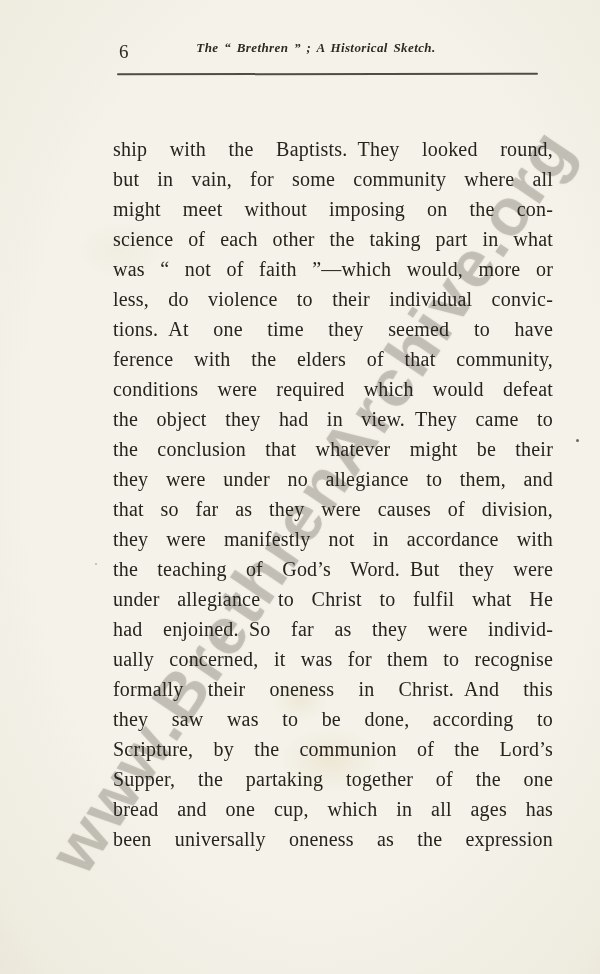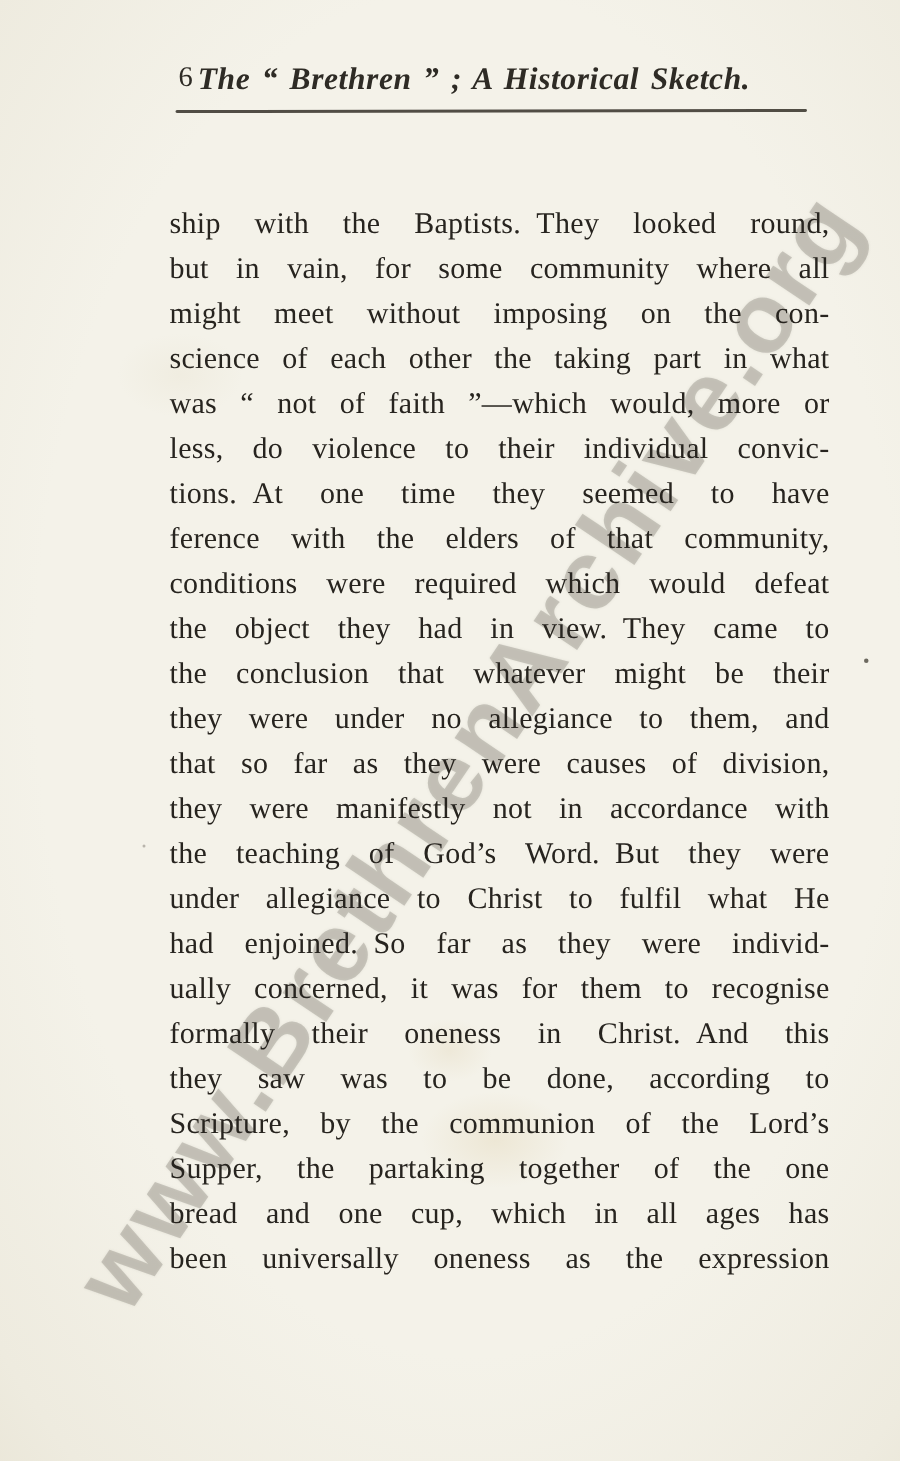--- a/index.html
+++ b/index.html
@@ -28,21 +28,21 @@
   .header{
     position:absolute;z-index:2;left:113px;top:40px;width:440px;height:26px;
     color:#2e2b25;
   }
   .page-number{
     position:absolute;left:6px;top:1px;
     font-size:19px;letter-spacing:1px;
   }
   .running-title{
     display:block;text-align:center;padding-right:34px;
-    font-style:italic;font-weight:700;font-size:21px;letter-spacing:0.4px;
+    font-style:italic;font-weight:700;font-size:13px;letter-spacing:0.4px;
     word-spacing:2px;
   }
   .header-rule{
     position:absolute;z-index:2;left:117px;top:73px;width:421px;height:2px;
     background:#3a362e;opacity:0.88;border-radius:1px;
     transform:rotate(-0.1deg);
   }
   .body-text{
     position:absolute;z-index:2;left:113px;top:96px;width:440px;
     color:#27241f;

